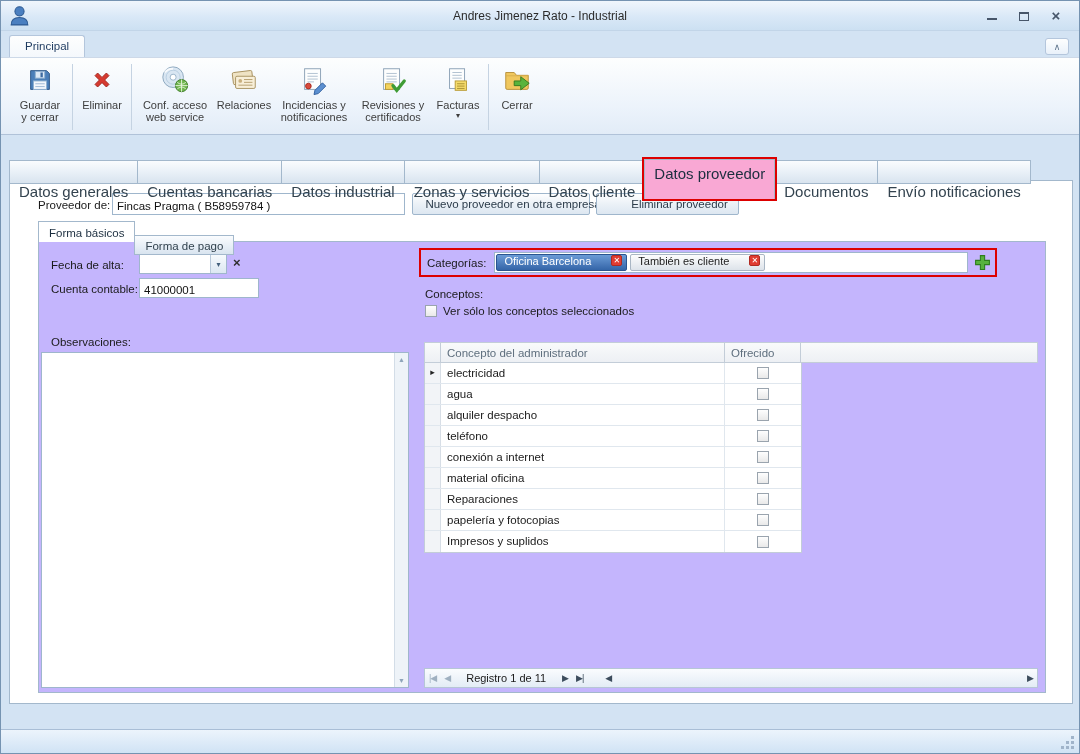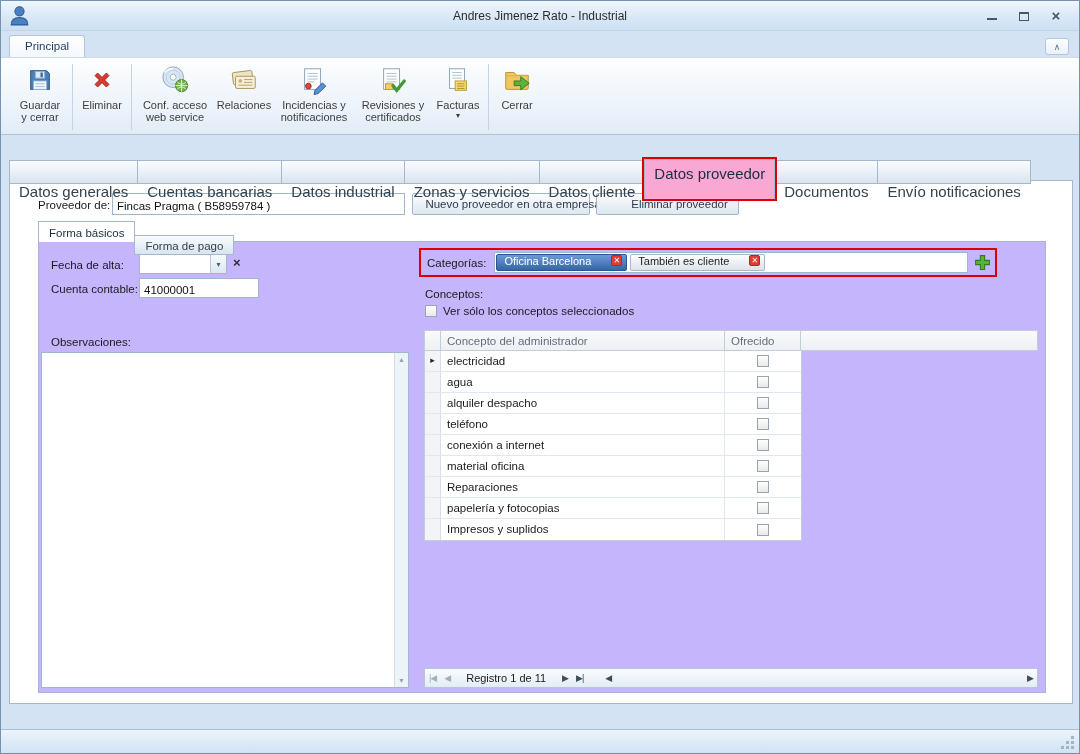--- a/index.html
+++ b/index.html
@@ -78,21 +78,21 @@
   .tagc { height:17px; display:flex; gap:20px; padding:0 4px 0 7px; font-size:11px; border-radius:2px; white-space:nowrap; }
   .tagc.blue { background:linear-gradient(#6b9bd6,#3465a8); border:1px solid #2a5590; color:#fff; }
   .tagc.light { background:linear-gradient(#fdfdfd,#dde3ea); border:1px solid #a9b6c4; color:#222; }
   .tagx { width:11px; height:11px; background:#e03c32; border:1px solid #b02a22; border-radius:2px; color:#fff;
     font-size:8px; line-height:10px; text-align:center; font-weight:bold; }
   .plusbtn { width:18px; height:18px; margin-left:5px; display:flex; align-items:center; justify-content:center; }
 
   
   .filter-row { position:absolute; left:386px; top:63px; display:flex; align-items:center; gap:6px; font-size:11.5px; color:#1a1a1a; }
   .checkbox { width:12px; height:12px; border:1px solid #9aa4ae; background:linear-gradient(#fefefe,#e9e9e9); flex:0 0 auto; }
-  .grid { position:absolute; left:385px; top:88px; width:614px; font-size:11.5px; }
+  .grid { position:absolute; left:385px; top:100px; width:614px; font-size:11.5px; }
   .ghead { display:flex; height:21px; background:linear-gradient(#f9fafb,#edf0f4); border:1px solid #c3cdd8; color:#5f6f7e; }
   .ghead .hc { border-right:1px solid #c3cdd8; padding:4px 6px 0; overflow:hidden; white-space:nowrap; }
   .ghead .hind { width:16px; }
   .ghead .h1 { width:284px; }
   .ghead .h2 { width:76px; }
   .ghead .hfill { flex:1; border-right:none; }
   .grows { width:378px; border-left:1px solid #c3cdd8; border-right:1px solid #c3cdd8; border-bottom:1px solid #c3cdd8; }
   .grow { display:flex; height:21px; border-bottom:1px solid #e0e7ee; background:#fff; }
   .grow:last-child { border-bottom:none; }
   .grow .ind { width:16px; background:#f2f4f7; border-right:1px solid #d7dee6; text-align:center; font-size:9px; color:#222; padding-top:4px; flex:0 0 auto; }

